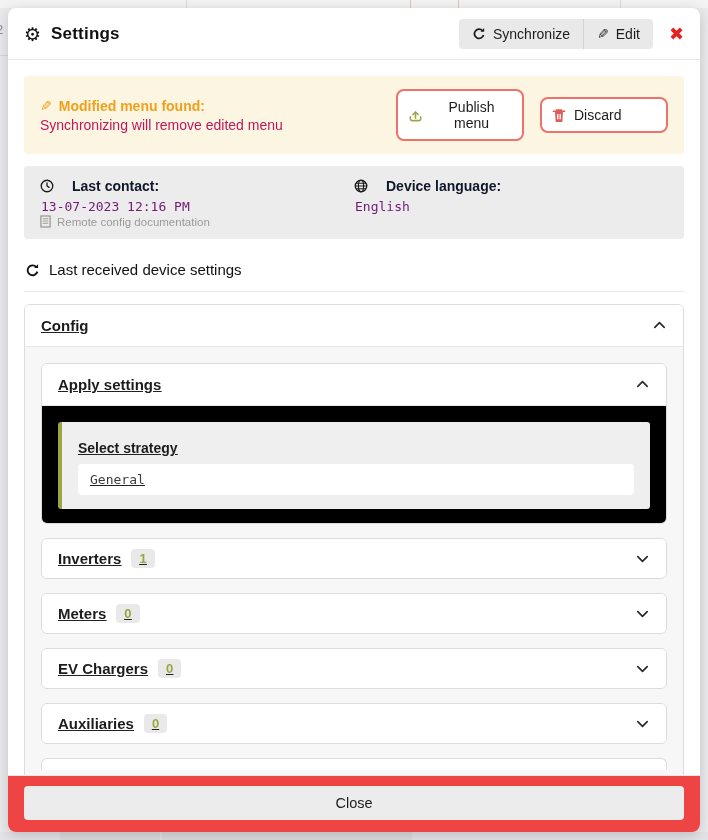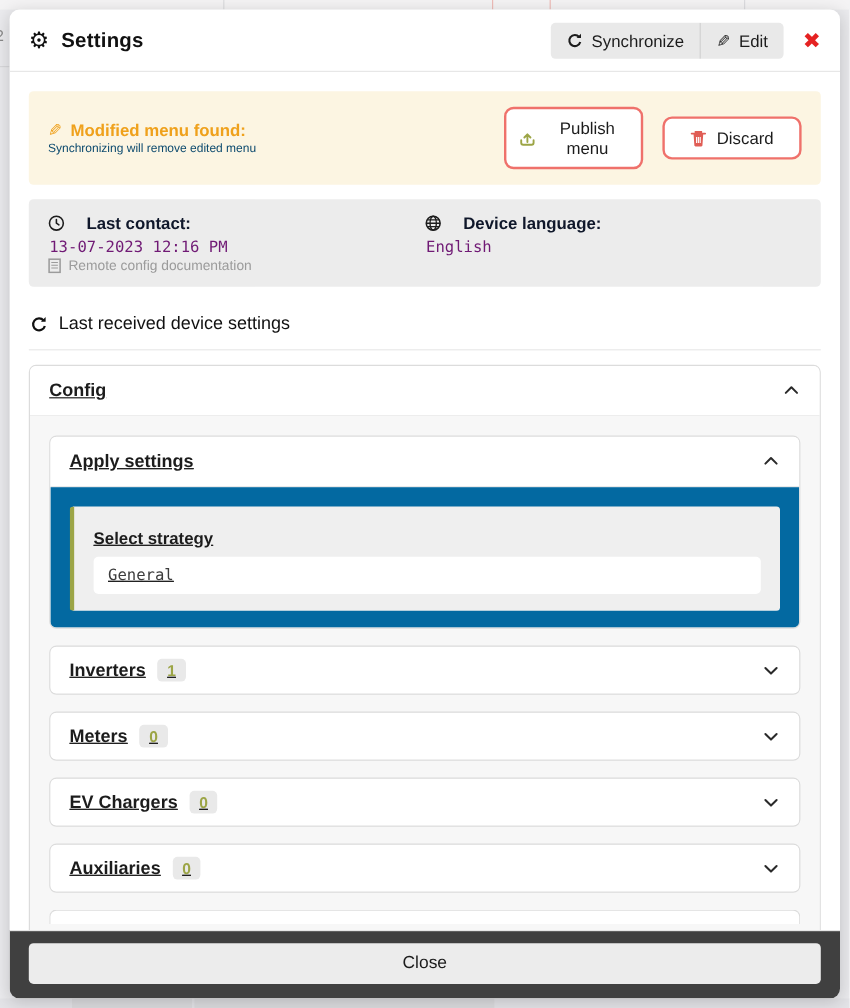--- a/index.html
+++ b/index.html
@@ -35,53 +35,53 @@
   .pencil { display:inline-block; transform:scaleX(-1); font-size:14px; line-height:1; }
   .x-close { margin-left:16px; color:#e52222; font-size:18px; font-weight:bold; line-height:1; cursor:pointer; }
 
   
   .m-body { flex:1; padding:16px; overflow:hidden; }
 
   
   .warn { background:#fcf5e2; border-radius:4px; padding:13px 16px; display:flex; align-items:center; gap:16px; margin-bottom:12px; }
   .warn-text { flex:1; min-width:0; }
   .warn-title { color:#efa11c; font-weight:bold; font-size:14px; display:flex; align-items:center; gap:7px; }
-  .warn-sub { color:#0c4a6e; font-size:10px; margin-top:3px; }
-  .warn-btn { background:#fff; border:2.5px solid #ef716b; border-radius:8px; width:116px; padding:8px 10px; display:flex; align-items:center; justify-content:center; gap:8px; font-size:14px; color:#1c1c1c; cursor:pointer; font-family:inherit; }
+  .warn-sub { color:#be185d; font-size:14px; margin-top:3px; }
+  .warn-btn { background:#fff; border:2.5px solid #ef716b; border-radius:8px; width:128px; padding:8px 10px; display:flex; align-items:center; justify-content:flex-start; gap:8px; font-size:14px; color:#1c1c1c; cursor:pointer; font-family:inherit; }
 
   
   .info { background:#ececec; border-radius:4px; padding:12px 16px 11px; margin-bottom:22px; display:grid; grid-template-columns:1fr 1fr; }
   .info-label { display:flex; align-items:center; gap:18px; font-weight:bold; font-size:14px; color:#0f172a; }
   .info-value { font-size:13px; color:#701a75; margin-top:5px; margin-left:1px; }
   .doc-row { display:flex; align-items:flex-end; gap:6px; margin-top:1px; color:#9b9b9b; font-size:11.5px; cursor:pointer; }
 
   
   .sect { display:flex; align-items:flex-end; gap:9px; margin:7px 0 0 1px; font-size:15px; font-weight:normal; color:#111; }
   .sect-rule { border:none; border-top:1px solid #e9e9e9; margin:13px 0 12px; }
 
   
   .card { border:1px solid #dcdcdc; border-radius:6px; background:#fff; overflow:hidden;text-decoration:underline; }
   .acc-head { display:flex; align-items:center; padding:12px 16px; cursor:pointer; background:#fff; }
   .acc-title { font-size:15px; font-weight:bold; color:#1c1c1c; }
   .chev { margin-left:auto; display:flex; align-items:center; }
   .config-divider { border-top:1px solid #e9e9e9; }
   .config-body { background:#f7f7f7; padding:16px; }
 
-  .apply-body { padding:16px 16px 14px; background:#0369a1; }
+  .apply-body { padding:16px 16px 14px; background:#000000; }
   .strategy { background:#efefef; border-left:4px solid #9ca546; border-radius:3px; padding:18px 16px 14px; }
   .strategy-label { font-size:14px; font-weight:bold; color:#1c1c1c; margin-bottom:8px; }
   .strategy-value { background:#fff; border-radius:4px; padding:8px 12px; font-size:13px; color:#3c3c3c; }
 
   .acc-row { margin-top:14px; }
   .acc-row .acc-head { padding:10px 16px; }
   .badge { background:#e9e9e9; color:#9ca546; font-weight:bold; font-size:13px; border-radius:4px; padding:2px 8px; margin-left:10px; }
   .partial-card { margin-top:14px; height:12px; border:1px solid #dcdcdc; border-bottom:none; border-radius:6px 6px 0 0; background:#fff; }
 
   
-  .m-footer { border-top:1px solid #e7e7e7; padding:10px 16px 12px; background:#404040; }
+  .m-footer { border-top:1px solid #e7e7e7; padding:10px 16px 12px; background:#ef4444; }
   .close-btn { width:100%; background:#ececec; border:none; border-radius:4px; padding:9px 0; font-size:14.5px; color:#1c1c1c; cursor:pointer; font-family:inherit; }
 
   svg.ic { display:block; }
 </style>
 </head>
 <body>
 
 <div class="bg-top"></div>
 <div class="bg-line" style="left:186px;background:#dcdcdf"></div>
 <div class="bg-line" style="left:410px;background:#eebcb8"></div>

